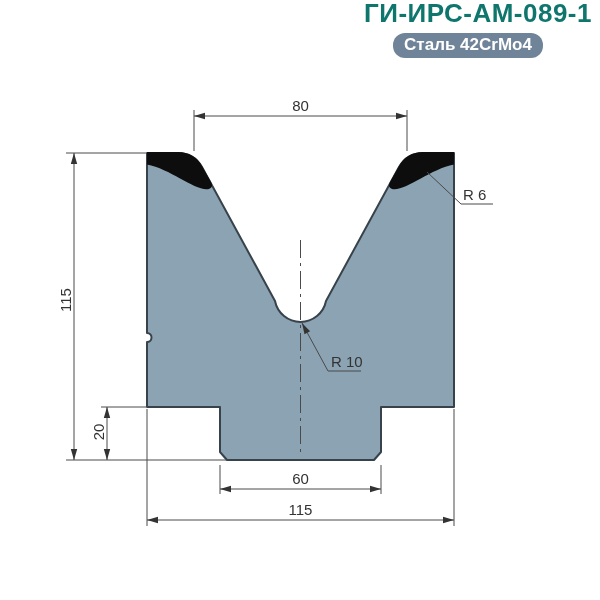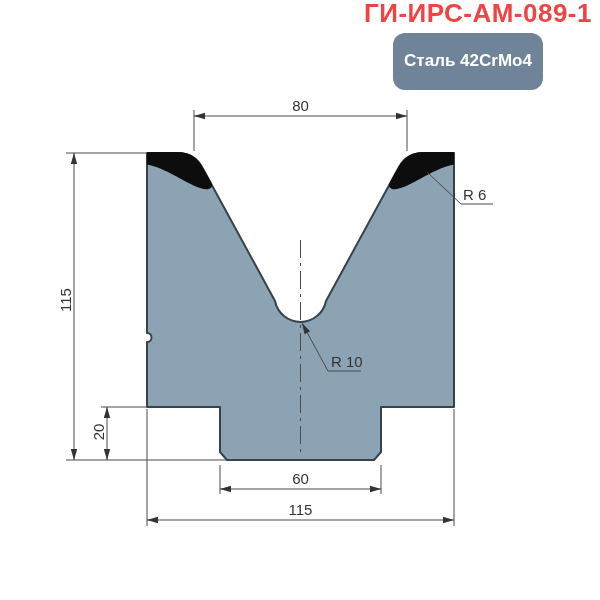--- a/index.html
+++ b/index.html
@@ -1,23 +1,23 @@
 <!DOCTYPE html>
 <html><head>
 <meta charset="utf-8">
 <style>
   html,body{margin:0;padding:0;background:#ffffff;}
   .page{position:relative;width:600px;height:600px;background:#ffffff;overflow:hidden;
         font-family:"Liberation Sans",sans-serif;}
   .header{position:absolute;left:318px;top:0px;width:300px;display:flex;
           flex-direction:column;align-items:center;}
-  .title{font-size:26px;font-weight:700;letter-spacing:.5px;color:#ef4444;line-height:1.05;
+  .title{font-size:26px;font-weight:700;letter-spacing:.5px;color:#0f766e;line-height:1.05;
          white-space:nowrap;margin-left:20px;}
   .badge{margin-top:6px;background:#6f8498;color:#ffffff;font-size:17px;font-weight:700;
-         padding:18px 11px;line-height:1.2;white-space:nowrap;border-radius:12px;}
+         padding:2px 11px;line-height:1.2;white-space:nowrap;border-radius:12px;}
   .angle{margin-top:4px;font-size:23px;color:#15181c;line-height:1.1;}
   svg{position:absolute;left:0;top:0;}
   svg text{font-family:"Liberation Sans",sans-serif;font-size:15px;fill:#333333;}
   .dim line, .dim polyline{stroke:#4a4a4a;stroke-width:1;fill:none;}
   .dim polygon{fill:#333333;stroke:none;}
   .outline{fill:#8ba3b2;stroke:#38424a;stroke-width:2;stroke-linejoin:round;}
   .hard{fill:#0d0d0d;stroke:none;}
   .cline{stroke:#4a4a4a;stroke-width:1;stroke-dasharray:18 5 3 5;}
 </style>
 </head>

